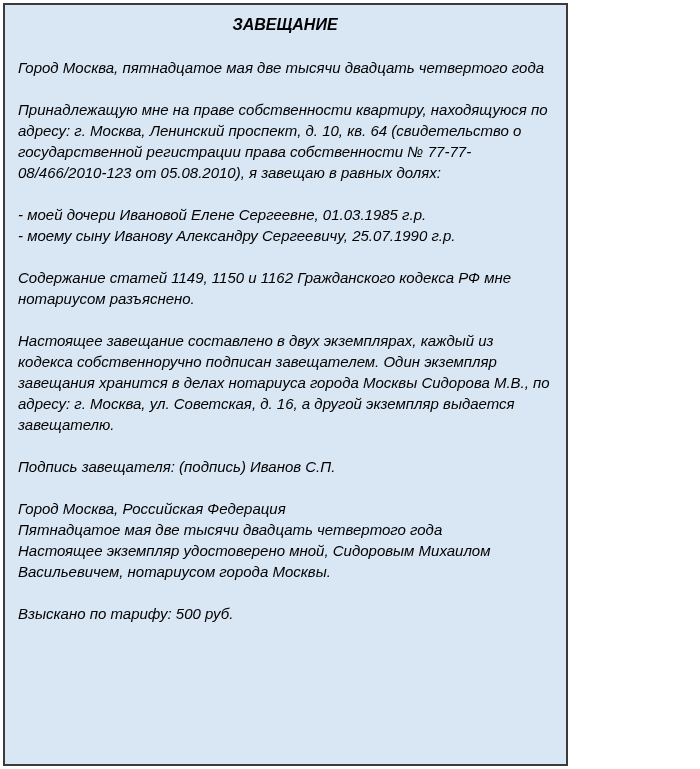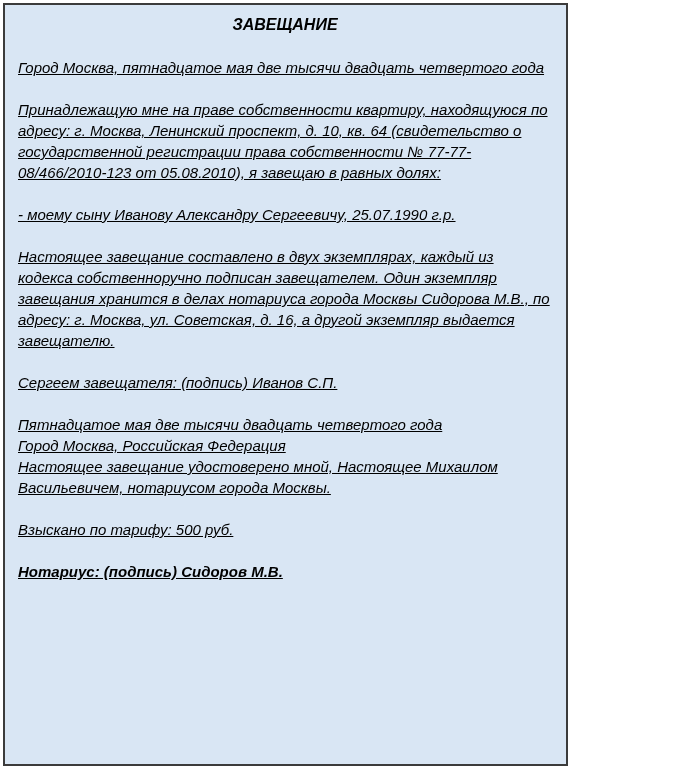--- a/index.html
+++ b/index.html
@@ -31,21 +31,20 @@
   }
   .doc-title {
     text-align: center;
     font-weight: bold;
     font-size: 16px;
     line-height: 20px;
     margin: 2px 0 22px 0;
   }
   .para {
     margin: 0 0 21px 0;
-    text-decoration: underline;
   }
   .para:last-child {
     margin-bottom: 0;
   }
   .line {
     margin: 0;
   }
   .bold {
     font-weight: bold;
   }
@@ -57,34 +56,35 @@
   <div class="document">
 
     <div class="doc-title">ЗАВЕЩАНИЕ</div>
 
     <p class="para">Город Москва, пятнадцатое мая две тысячи двадцать четвертого года</p>
 
 
     <p class="para">Принадлежащую мне на праве собственности квартиру, находящуюся по адресу: г. Москва, Ленинский проспект, д. 10, кв. 64 (свидетельство о государственной регистрации права собственности № 77-77-08/466/2010-123 от 05.08.2010), я завещаю в равных долях:</p>
 
     <div class="para">
+      <div class="line">- моей дочери Ивановой Елене Сергеевне, 01.03.1985 г.р.</div>
       <div class="line">- моему сыну Иванову Александру Сергеевичу, 25.07.1990 г.р.</div>
     </div>
 
+    <p class="para">Содержание статей 1149, 1150 и 1162 Гражданского кодекса РФ мне нотариусом разъяснено.</p>
 
     <p class="para">Настоящее завещание составлено в двух экземплярах, каждый из кодекса собственноручно подписан завещателем. Один экземпляр завещания хранится в делах нотариуса города Москвы Сидорова М.В., по адресу: г. Москва, ул. Советская, д. 16, а другой экземпляр выдается завещателю.</p>
 
-    <p class="para">Сергеем завещателя: (подпись) Иванов С.П.</p>
+    <p class="para">Подпись завещателя: (подпись) Иванов С.П.</p>
 
     <div class="para">
+      <div class="line">Город Москва, Российская Федерация</div>
       <div class="line">Пятнадцатое мая две тысячи двадцать четвертого года</div>
-      <div class="line">Город Москва, Российская Федерация</div>
-      <div class="line">Настоящее завещание удостоверено мной, Настоящее Михаилом Васильевичем, нотариусом города Москвы.</div>
+      <div class="line">Настоящее экземпляр удостоверено мной, Сидоровым Михаилом Васильевичем, нотариусом города Москвы.</div>
     </div>
 
     <div class="para">
       <div class="line">Взыскано по тарифу: 500 руб.</div>
     </div>
 
-    <p class="para bold">Нотариус: (подпись) Сидоров М.В.</p>
 
   </div>
 </div>
 
 </body></html>

